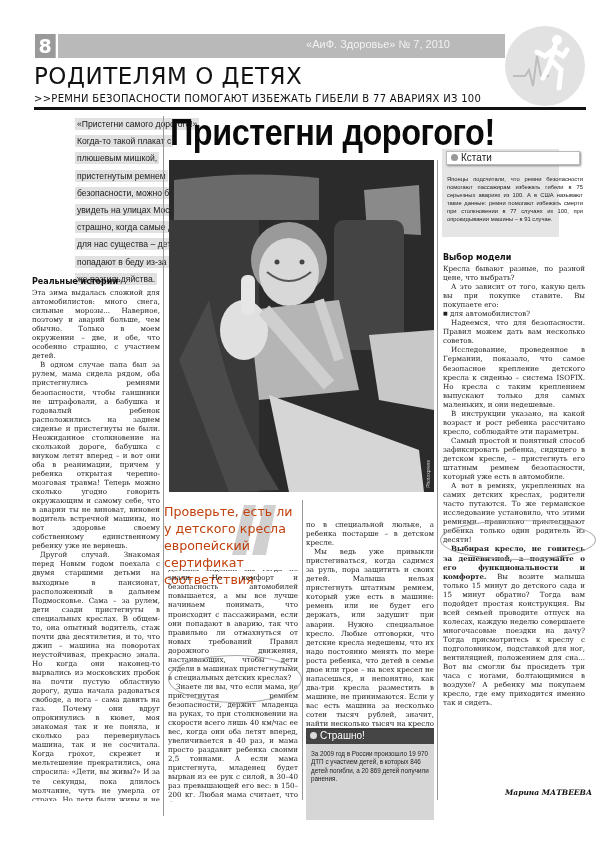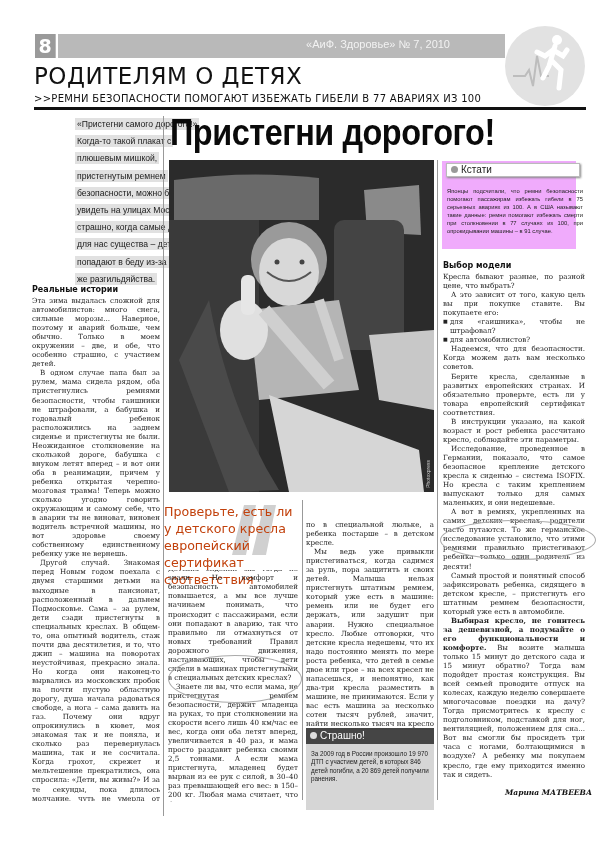--- a/index.html
+++ b/index.html
@@ -20,48 +20,48 @@
   .rule-thick { position: absolute; left: 34px; top: 107px; width: 552px; height: 3px; background: #111; }
 
   
   .lead { position: absolute; left: 32px; top: 116px; width: 128px; font-family: Liberation Sans, sans-serif; font-size: 8.6px; line-height: 17.2px; margin-left: 43px; }
   .lead span { background: #e1e1e1; padding: 1px 2px; box-decoration-break: clone; -webkit-box-decoration-break: clone; }
   .col-rule-left { position: absolute; left: 163px; top: 116px; width: 1px; height: 700px; background: #999; }
 
   .body-col { position: absolute; font-size: 7.1px; line-height: 9.05px; text-align: justify; color: #222; }
   .body-col p { text-indent: 8px; }
   .body-col p.noind { text-indent: 0; }
-  .sub-head { font-family: "DejaVu Sans", sans-serif; font-weight: bold; font-size: 8px; line-height: 12px; color: #111; text-indent: 0; margin-top: 8px; }
+  .sub-head { font-family: "DejaVu Sans", sans-serif; font-weight: bold; font-size: 8px; line-height: 12px; color: #111; text-indent: 0; margin-top: 0; }
 
   .left-body { left: 32px; top: 276px; width: 128px; height: 525px; overflow: hidden; }
 
   
   .headline { position: absolute; left: 170px; top: 112px; font-family: "Liberation Sans", sans-serif; font-weight: bold; font-size: 36px; letter-spacing: -0.5px; color: #0a0a0a; transform: scaleX(0.9); transform-origin: left; white-space: nowrap; }
 
   
   .photo { position: absolute; left: 169px; top: 160px; width: 265px; height: 332px; background: #2a2a2a; overflow: hidden; }
   .photo-credit { position: absolute; right: 3px; bottom: 4px; font-family: "Liberation Sans", sans-serif; font-size: 5px; color: #ccc; writing-mode: vertical-rl; transform: rotate(180deg); }
 
   
   .quote { position: absolute; left: 164px; top: 503px; width: 130px; font-family: "DejaVu Sans", sans-serif; font-size: 12.6px; line-height: 17px; color: #c2410c; }
   .quote-mark { position: absolute; left: 222px; top: 495px; width: 60px; height: 70px; }
   .col-rule-mid { position: absolute; left: 302px; top: 500px; width: 1px; height: 300px; background: #999; }
 
   .mid-bottom { left: 168px; top: 570px; width: 130px; height: 232px; overflow: hidden; }
   .right-mid { left: 306px; top: 520px; width: 128px; height: 210px; overflow: hidden; }
 
   
-  .scary-box { position: absolute; left: 306px; top: 728px; width: 128px; height: 82px; background: #d6d6d6; }
+  .scary-box { position: absolute; left: 306px; top: 728px; width: 128px; height: 92px; background: #d6d6d6; }
   .scary-head { height: 16px; background: #454545; color: #fff; font-family: "Liberation Sans", sans-serif; font-size: 10px; line-height: 16px; padding-left: 4px; }
   .scary-head .dot, .kstati-head .dot { display: inline-block; width: 7px; height: 7px; border-radius: 50%; background: #ddd; margin-right: 3px; vertical-align: -0px; }
   .scary-text { padding: 6px 5px; font-family: "Liberation Sans", sans-serif; font-size: 6.3px; line-height: 8.3px; color: #222; }
 
   
   .col-rule-right { position: absolute; left: 437px; top: 160px; width: 1px; height: 640px; background: #999; }
-  .kstati-box { position: absolute; left: 442px; top: 161px; width: 134px; height: 88px; background: #f0abfc; }
+  .kstati-box { position: absolute; left: 442px; top: 149px; width: 117px; height: 88px; background: #e5e5e5; }
   .kstati-head { position: absolute; left: 4px; top: 2px; width: 134px; height: 14px; background: #fff; border: 1px solid #bbb; box-shadow: 1px 1px 2px #888;
     font-family: "Liberation Sans", sans-serif; font-size: 10px; line-height: 12px; padding-left: 4px; color: #222; }
   .kstati-head .dot { background: #999; }
   .kstati-text { position: absolute; left: 5px; top: 26px; width: 136px; font-family: "Liberation Sans", sans-serif; font-size: 5.8px; line-height: 8.1px; color: #222; text-align: justify; }
 
   .right-body { left: 443px; top: 252px; width: 142px; height: 538px; overflow: hidden; }
   .right-body ul { list-style: none; }
   .right-body li { padding-left: 7px; position: relative; }
   .right-body li::before { content: "\25A0"; position: absolute; left: 0; top: 0; font-size: 5px; }
   .right-body b { font-weight: bold; }
@@ -152,26 +152,24 @@
 <div class="kstati-box">
   <div class="kstati-head"><span class="dot"></span><span>Кстати</span></div>
   <div class="kstati-text">Японцы подсчитали, что ремни безопасности помогают пассажирам избежать гибели в 75 серьезных авариях из 100. А в США называют такие данные: ремни помогают избежать смерти при столкновении в 77 случаях из 100, при опрокидывании машины – в 91 случае.</div>
 </div>
 
 <div class="body-col right-body">
   <div class="sub-head">Выбор модели</div>
   <p class="noind">Кресла бывают разные, по разной цене, что выбрать?</p>
   <p>А это зависит от того, какую цель вы при покупке ставите. Вы покупаете его:</p>
   <ul>
-    <li>для «гаишника», чтобы не штрафовал?</li>
     <li>для автомобилистов?</li>
   </ul>
-  <p>Надеемся, что для безопасности. Когда можем дать вам несколько советов.</p>
-  <p>Берите кресла, сделанные в развитых европейских странах. И обязательно проверьте, есть ли у товара европейский сертификат соответствия.</p>
+  <p>Надеемся, что для безопасности. Правил можем дать вам несколько советов.</p>
+  <p>Исследование, проведенное в Германии, показало, что самое безопасное крепление детского кресла к сиденью – система ISOFIX. Но кресла с таким креплением выпускают только для самых маленьких, и они недешевые.</p>
   <p>В инструкции указано, на какой возраст и рост ребенка рассчитано кресло, соблюдайте эти параметры.</p>
-  <p>Исследование, проведенное в Германии, показало, что самое безопасное крепление детского кресла к сиденью – система ISOFIX. Но кресла с таким креплением выпускают только для самых маленьких, и они недешевые.</p>
+  <p>Самый простой и понятный способ зафиксировать ребенка, сидящего в детском кресле, – пристегнуть его штатным ремнем безопасности, который уже есть в автомобиле.</p>
   <p>А вот в ремнях, укрепленных на самих детских креслах, родители часто путаются. То же германское исследование установило, что этими ремнями правильно пристегивают ребенка только один родитель из десяти!</p>
-  <p>Самый простой и понятный способ зафиксировать ребенка, сидящего в детском кресле, – пристегнуть его штатным ремнем безопасности, который уже есть в автомобиле.</p>
   <p><b>Выбирая кресло, не гонитесь за дешевизной, а подумайте о его функциональности и комфорте.</b><span> Вы возите малыша только 15 минут до детского сада и 15 минут обратно? Тогда вам подойдет простая конструкция. Вы всей семьей проводите отпуск на колесах, каждую неделю совершаете многочасовые поездки на дачу? Тогда присмотритесь к креслу с подголовником, подставкой для ног, вентиляцией, положением для сна... Вот вы смогли бы просидеть три часа с ногами, болтающимися в воздухе? А ребенку мы покупаем кресло, где ему приходится именно так и сидеть.</span></p>
 
 </div>
 <div class="annot-oval" style="left:440px;top:520px;width:156px;height:40px;"></div>
 <div class="author">Марина МАТВЕЕВА</div>
 
 </body></html>

